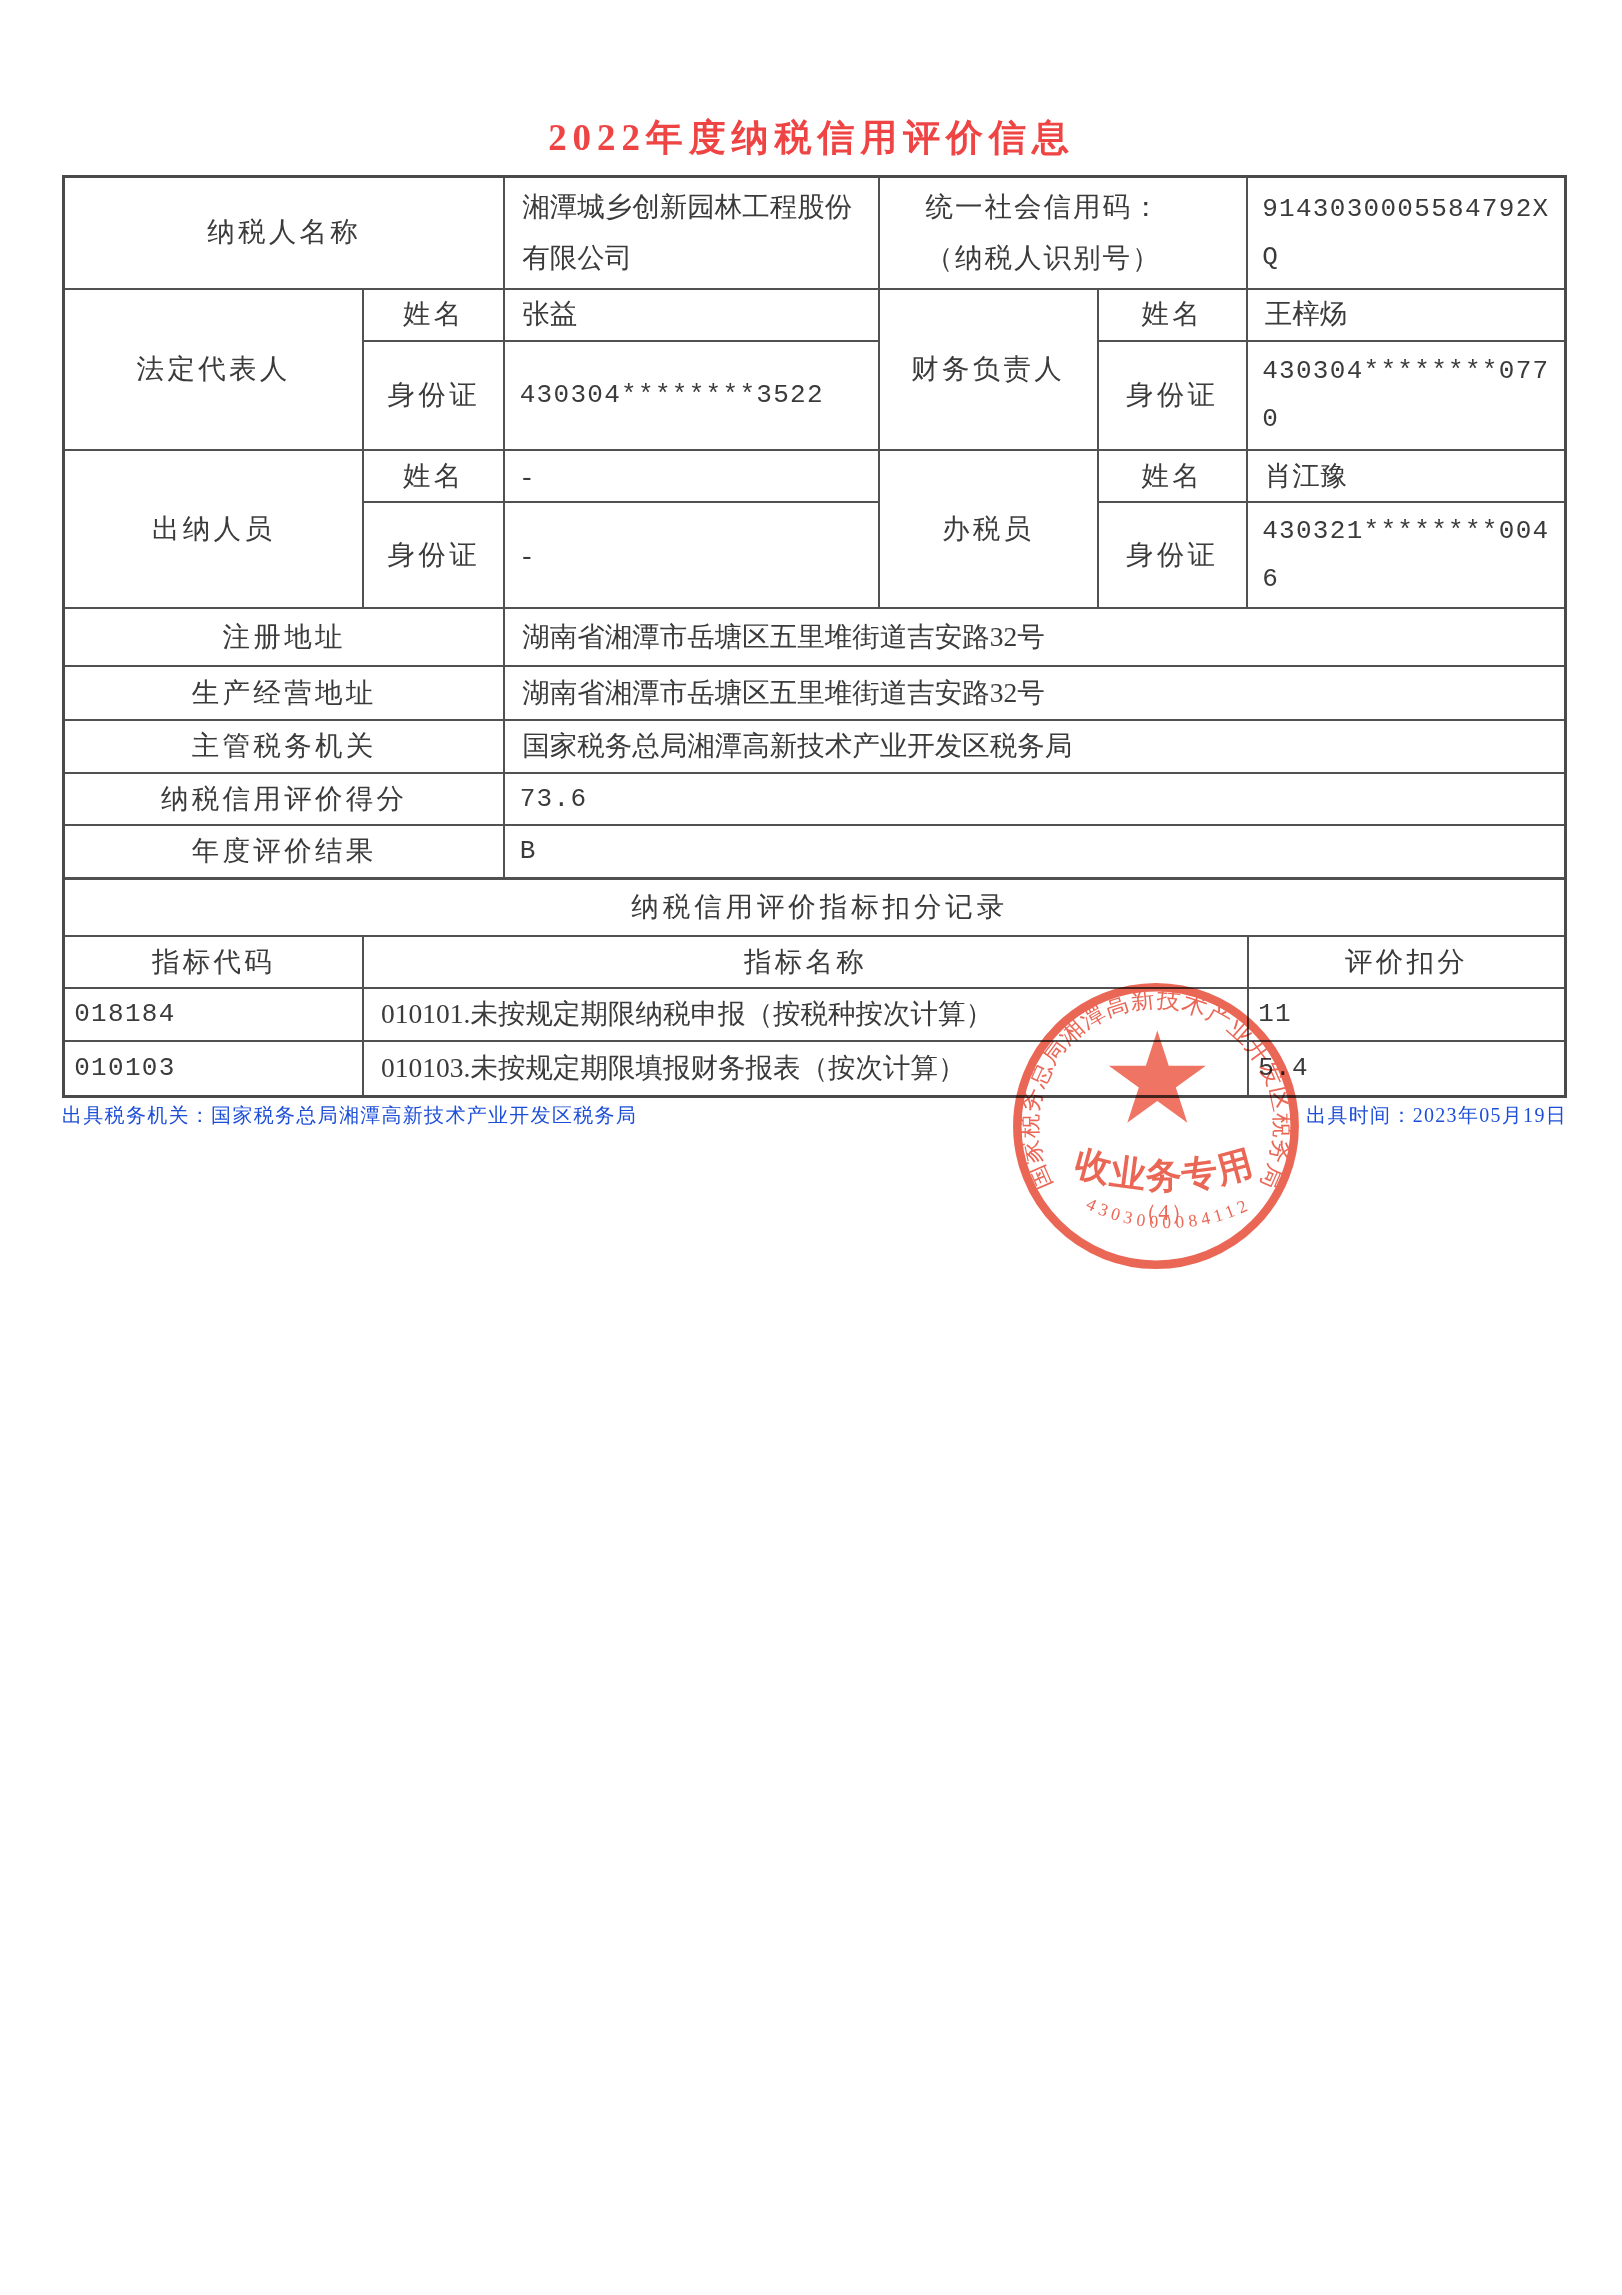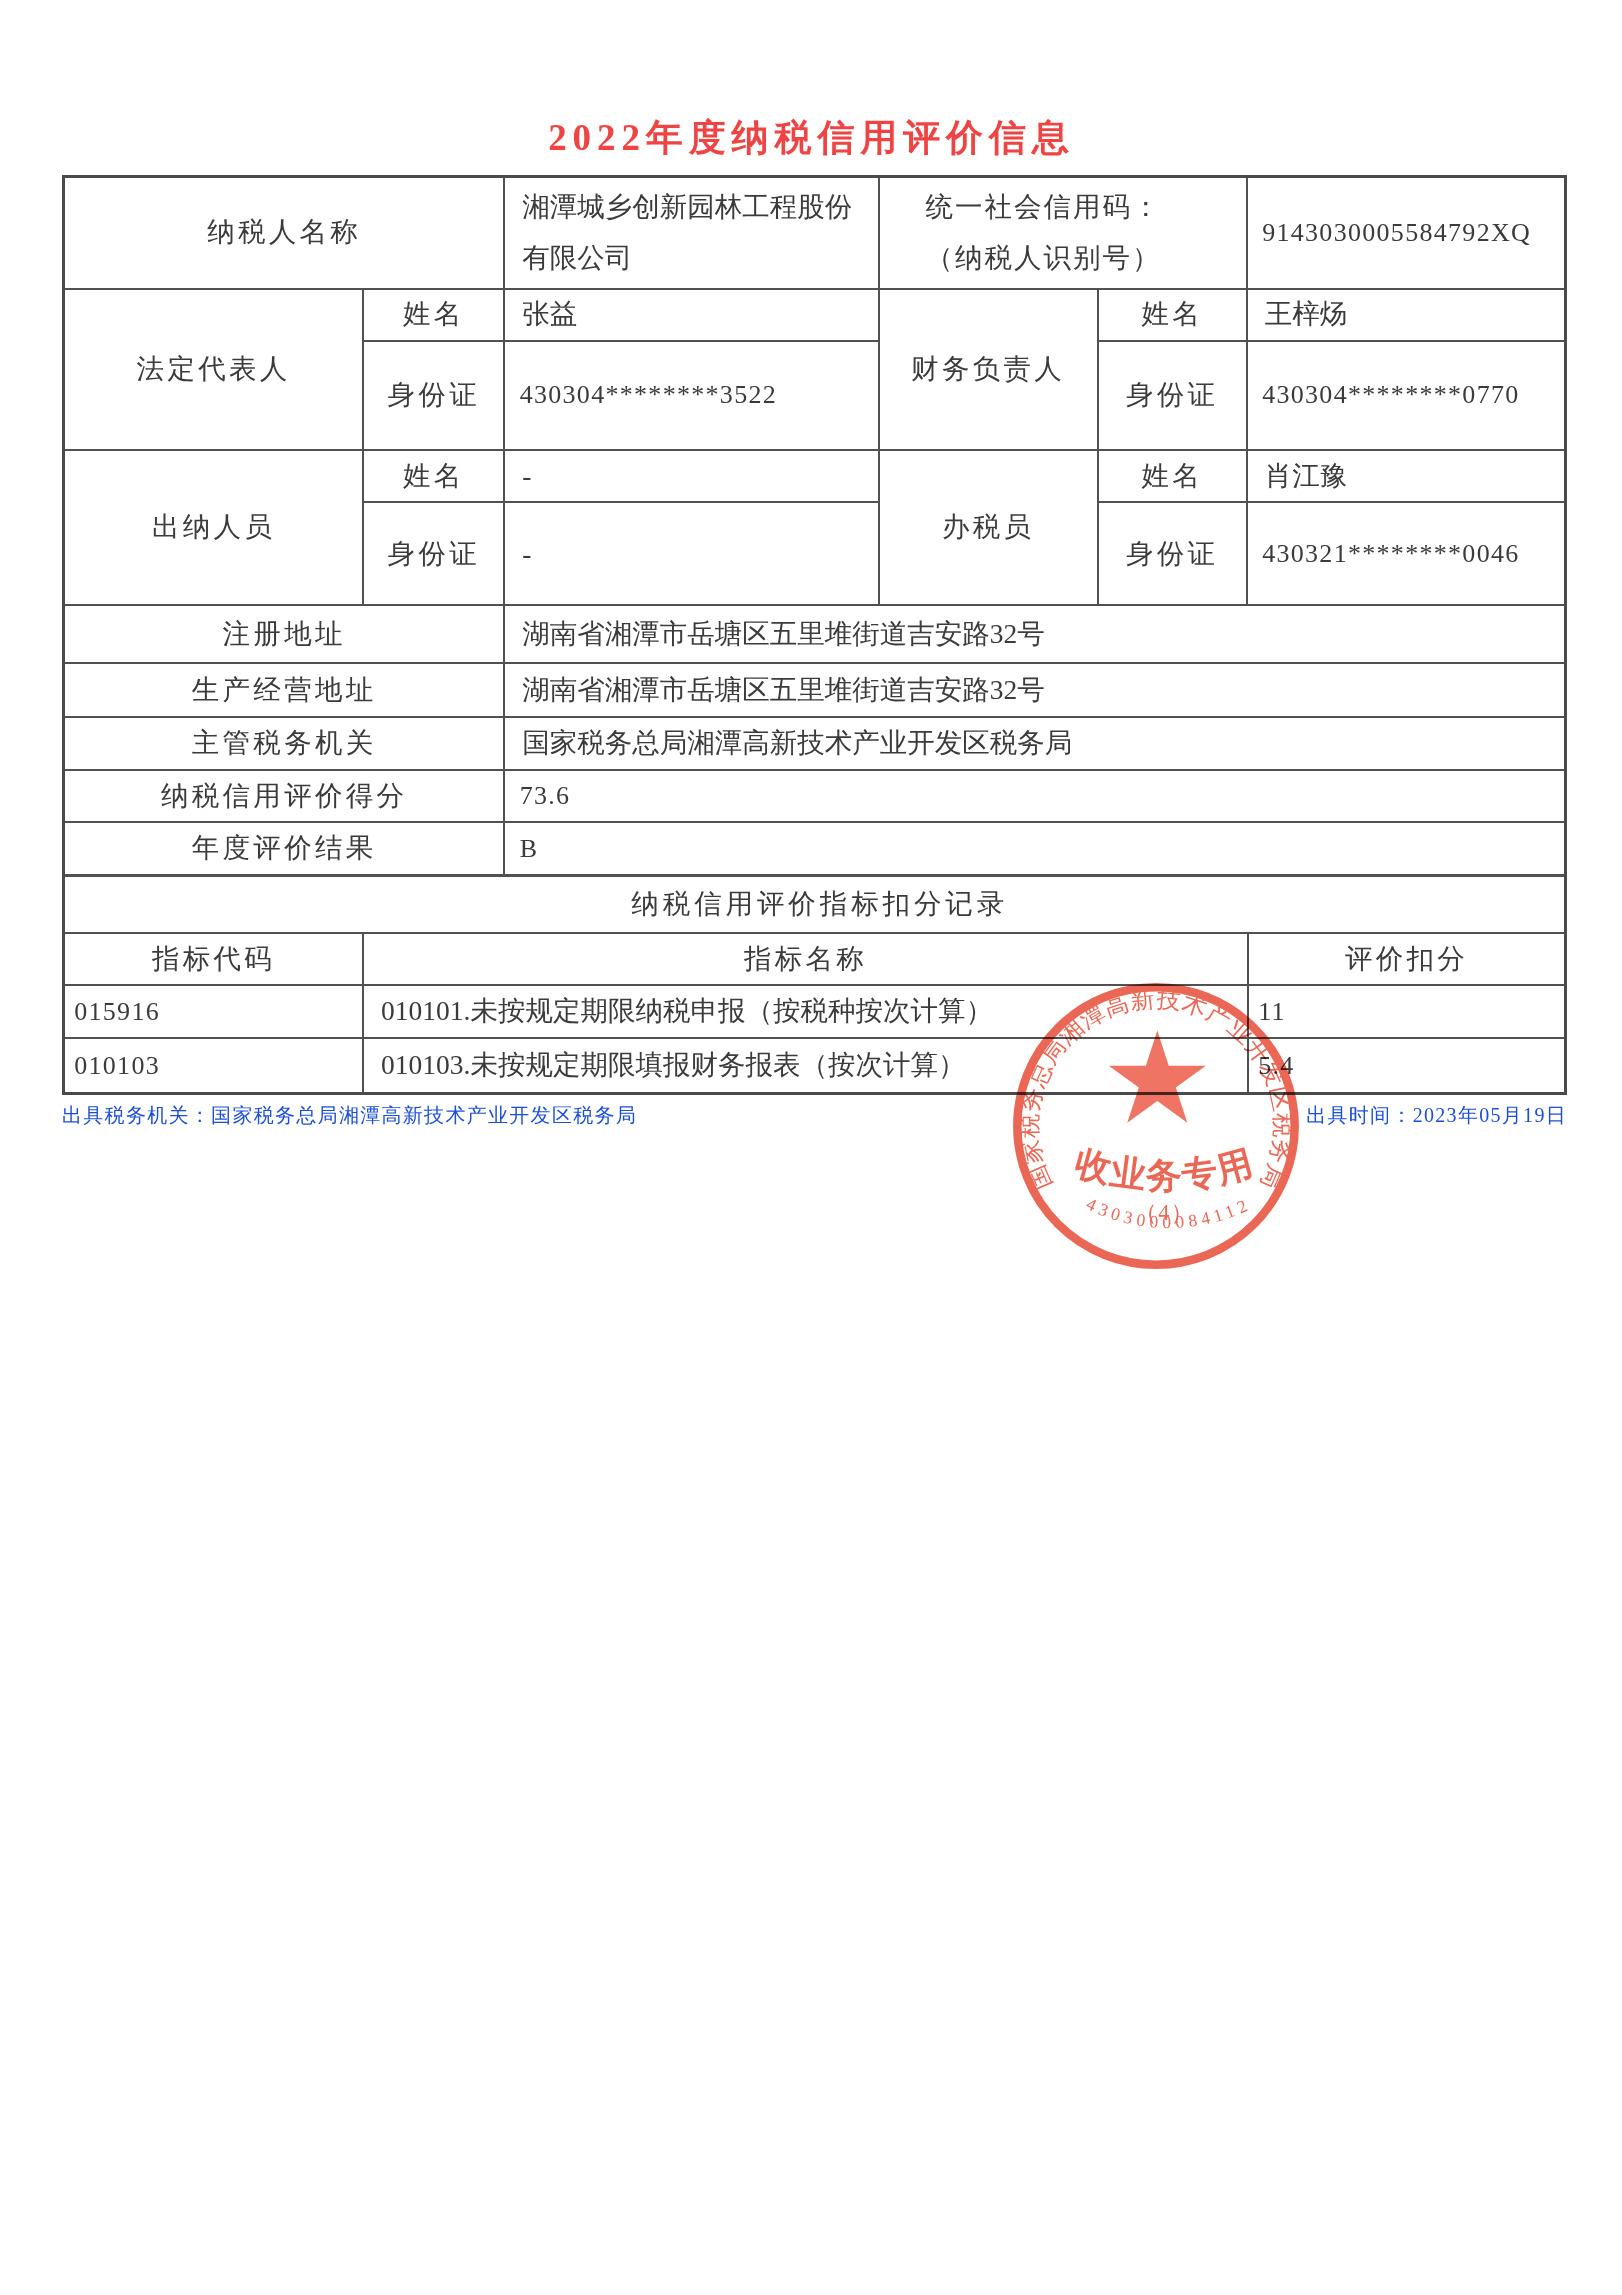--- a/index.html
+++ b/index.html
@@ -40,21 +40,21 @@
     line-height:1.55;
   }
   td.lbl{
     text-align:center;
     padding:3.9px 2.6px;
     letter-spacing:3.3px;
     word-break:keep-all;
   }
   td.val2{line-height:1.85;}
   td.mono{
-    font-family:Liberation Serif, serif;
+    font-family:Liberation Mono, monospace;
     font-size:26px;
     letter-spacing:1.3px;
     padding:3.9px 10.5px 3.9px 14.4px;
   }
   td.codecell{padding-left:9.2px;}
   td.widelbl{line-height:1.85;padding-left:46px;letter-spacing:2px;word-break:keep-all;}
   tr.rA{height:99px;}
   tr.rB1{height:50px;}
   tr.rB2{height:109px;}
   tr.rC1{height:52px;}
@@ -182,21 +182,21 @@
       <tbody>
           <tr class="rI">
         <td class="section" colspan="3">纳税信用评价指标扣分记录</td>
       </tr>
       <tr class="rJ">
         <td class="lbl">指标代码</td>
         <td class="lbl">指标名称</td>
         <td class="lbl">评价扣分</td>
       </tr>
       <tr class="rK">
-        <td class="mono codecell">015916</td>
+        <td class="mono codecell">018184</td>
         <td>010101.未按规定期限纳税申报（按税种按次计算）</td>
         <td class="mono codecell">11</td>
       </tr>
       <tr class="rL">
         <td class="mono codecell">010103</td>
         <td>010103.未按规定期限填报财务报表（按次计算）</td>
         <td class="mono codecell">5.4</td>
       </tr>
     </tbody>
       </table>

